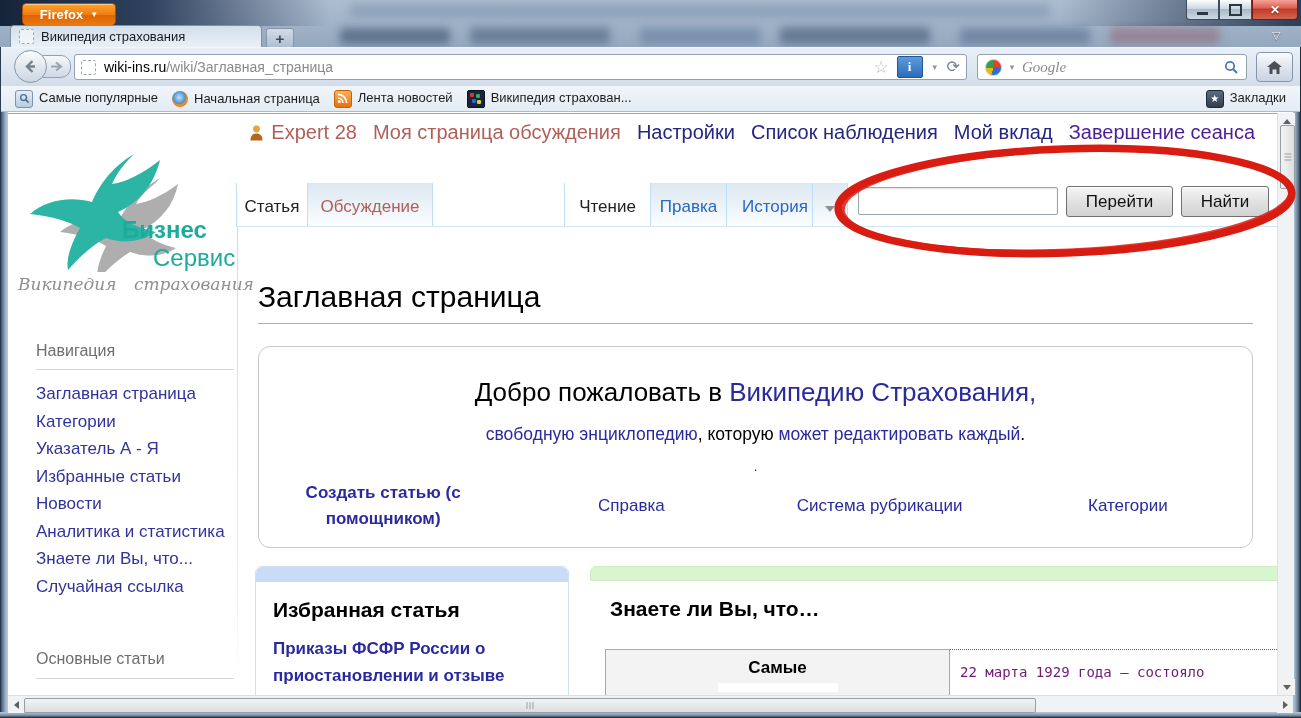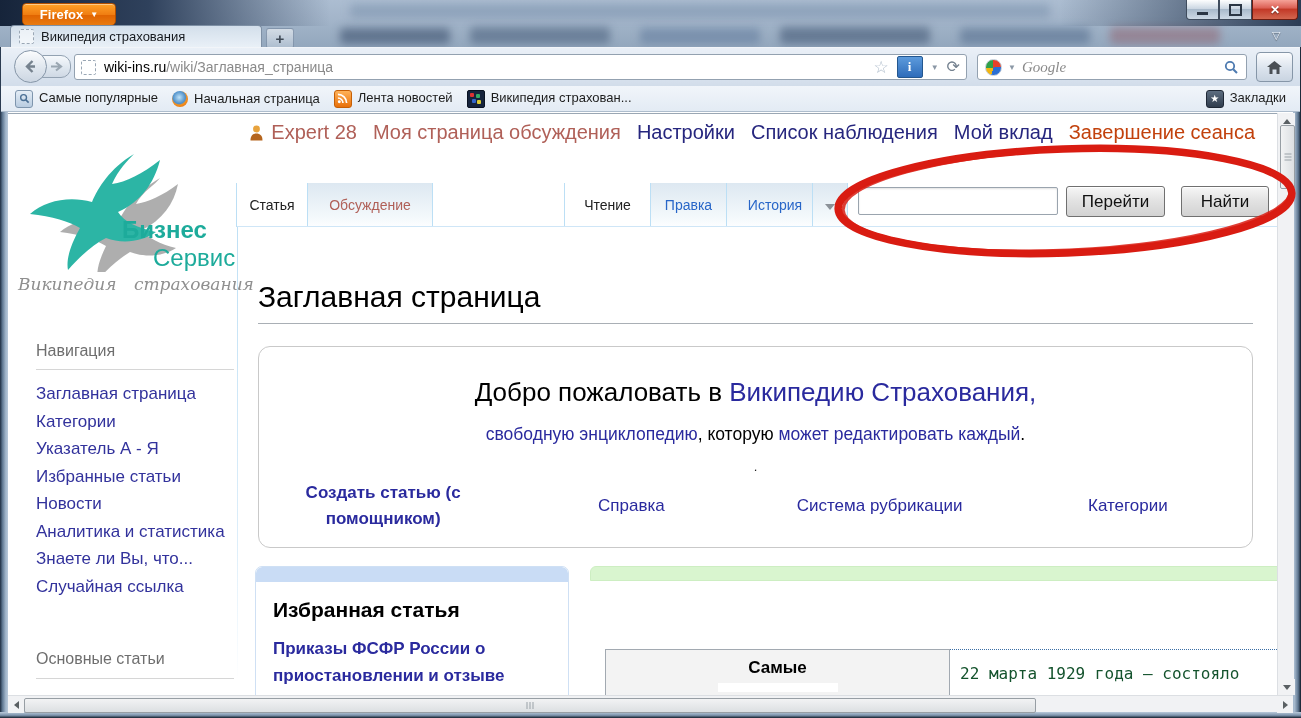--- a/index.html
+++ b/index.html
@@ -101,21 +101,21 @@
 
   .personal{position:absolute;right:22px;top:7px;display:flex;align-items:center;gap:16px;font-size:20px;}
 
   .logo{left:6px;top:38px;width:224px;height:140px;}
   .logo-l1{position:absolute;left:108px;top:64px;color:#1dab9b;font-weight:bold;font-size:24px;}
   .logo-l2{position:absolute;left:139px;top:92px;color:#1dab9b;font-weight:normal;font-size:24px;}
   .logo-tag{position:absolute;left:4px;top:122px;width:220px;color:#8f8f8f;font-size:17px;
     font-family:"DejaVu Serif",serif;font-style:italic;word-spacing:12px;white-space:nowrap;}
 
   .vtab{position:absolute;top:69px;height:44px;box-sizing:border-box;text-align:center;
-    font-size:14px;padding-top:14px;border-left:1px solid #bcdff5;
+    font-size:17px;padding-top:14px;border-left:1px solid #bcdff5;
     background:linear-gradient(180deg,#dde8f1 0%,#f4f9fc 80%,#fdfeff 100%);}
   .vtab.sel{background:#fff;}
   .vtab.last{border-right:1px solid #bcdff5;}
   .content-topline{left:229px;top:112px;width:1040px;height:1px;background:#cfe6f7;}
   .sidebar-divider{left:229px;top:113px;width:1px;height:455px;
     background:linear-gradient(180deg,#bfe0f5 0%,#ddeefa 70%,rgba(255,255,255,0) 100%);}
 
   .wsearch-input{left:850px;top:73px;width:200px;height:28px;border:1px solid #9aa4ae;border-radius:2px;
     box-sizing:border-box;box-shadow:inset 0 1px 2px rgba(0,0,0,.12);font-size:16px;padding:0 6px;background:#fff;}
   .wbtn{position:absolute;top:72px;height:31px;border:1px solid #707070;border-radius:3px;
@@ -147,21 +147,21 @@
   .boxA h2{margin:16px 0 0 17px;font-size:21px;color:#000;}
   .boxA .feat{margin:13px 17px 0 17px;font-weight:bold;font-size:17px;line-height:27px;color:#2a2a9e;}
   .boxB{left:582px;top:452px;width:695px;height:131px;box-sizing:border-box;background:#fff;overflow:hidden;}
   .boxB .strip{height:15px;background:#d9f5cf;border-radius:6px 6px 0 0;border:1px solid #cdeec2;box-sizing:border-box;}
   .boxB h2{margin:16px 0 0 20px;font-size:21px;color:#000;}
   .info-cell{position:absolute;left:15px;top:83px;width:345px;height:48px;background:#f3f3f3;
     border:1px solid #a2a9b1;box-sizing:border-box;text-align:center;}
   .info-cell .t{font-weight:bold;font-size:17px;margin-top:8px;}
   .info-cell .inner{width:120px;height:9px;background:#fff;margin:5px auto 0;}
   .dyk-right{position:absolute;left:360px;top:83px;width:335px;height:48px;border-top:1px dotted #3a6ea5;box-sizing:border-box;}
-  .dyk-text{margin:14px 0 0 10px;font-family:"DejaVu Sans Mono",monospace;font-size:16px;color:#14532d;white-space:nowrap;}
+  .dyk-text{margin:14px 0 0 10px;font-family:"DejaVu Sans Mono",monospace;font-size:14px;color:#701a75;white-space:nowrap;}
 
   
   .vscroll{left:1277px;top:113px;width:17px;height:582px;background:#f1f2f4;border-left:1px solid #dcdfe3;box-sizing:border-box;}
   .hscroll{left:8px;top:695px;width:1285px;height:17px;background:#f1f2f4;border-top:1px solid #dcdfe3;box-sizing:border-box;}
   .sb-btn{position:absolute;display:flex;align-items:center;justify-content:center;background:#f1f2f4;}
   .tri{width:0;height:0;}
   .tri.up{border-left:4px solid transparent;border-right:4px solid transparent;border-bottom:5px solid #5a6063;}
   .tri.down{border-left:4px solid transparent;border-right:4px solid transparent;border-top:5px solid #5a6063;}
   .tri.left{border-top:4px solid transparent;border-bottom:4px solid transparent;border-right:5px solid #5a6063;}
   .tri.right{border-top:4px solid transparent;border-bottom:4px solid transparent;border-left:5px solid #5a6063;}
@@ -301,21 +301,21 @@
     <div class="personal">
       <svg width="13" height="16" viewBox="0 0 13 16">
           <circle cx="6.5" cy="4" r="3.4" fill="#e8a33d"></circle>
           <path d="M0.5 15.5 C0.5 10.5 3 8.5 6.5 8.5 C10 8.5 12.5 10.5 12.5 15.5 Z" fill="#b5651d"></path>
         </svg>
       <a class="lnk-red" href="#" style="margin-left:-8px;">Expert 28</a>
       <a class="lnk-red" href="#">Моя страница обсуждения</a>
       <a class="lnk-navy" href="#" style="color:#26267e;">Настройки</a>
       <a class="lnk-navy" href="#" style="color:#26267e;">Список наблюдения</a>
       <a class="lnk-navy" href="#" style="color:#26267e;">Мой вклад</a>
-      <a class="lnk-navy" href="#" style="color:#c2410c;">Завершение сеанса</a>
+      <a class="lnk-navy" href="#" style="color:#4c1d95;">Завершение сеанса</a>
     </div>
 
     <div class="abs logo">
       <svg width="210" height="120" viewBox="0 0 210 120">
         <path d="M134 18 C110 32 98 50 92 62 C70 56 48 60 34 72 C54 74 70 80 80 86 C72 102 70 114 72 120 C82 108 94 98 104 92 C120 98 138 96 150 88 C134 84 122 78 116 70 C136 60 148 44 152 24 C136 36 122 42 110 44 C116 32 130 24 134 18 Z" fill="#9a9a9a" opacity="0.8" transform="translate(12,8)"></path>
         <path d="M120 2 C96 16 84 36 78 50 C56 44 32 48 16 62 C38 64 56 70 66 76 C56 94 52 108 54 118 C66 104 80 92 92 86 C108 92 128 90 142 80 C124 76 110 70 104 60 C126 50 140 32 146 8 C128 22 112 30 98 32 C104 18 114 8 120 2 Z" fill="#2cb5a5"></path>
       </svg>
       <div class="logo-l1">Бизнес</div>
       <div class="logo-l2">Сервис</div>
       <div class="logo-tag">Википедия страхования</div>
@@ -326,21 +326,21 @@
     <div class="vtab sel" style="left:556px;width:86px;"><span style="color:#222;">Чтение</span></div>
     <div class="vtab" style="left:642px;width:76px;"><a href="#" class="lnk-blue" style="color:#2866c8;">Правка</a></div>
     <div class="vtab last" style="left:718px;width:98px;"><a href="#" class="lnk-blue" style="color:#2866c8;">История</a></div>
     <div class="vtab last" style="left:804px;width:36px;">
       <span style="display:inline-block;width:0;height:0;border-left:5px solid transparent;border-right:5px solid transparent;border-top:6px solid #8b9198;"></span>
     </div>
     <div class="abs content-topline"></div>
     <div class="abs sidebar-divider"></div>
 
     <input class="abs wsearch-input" value="" style="">
-    <button class="wbtn" style="left:1058px;width:99px;">Перейти</button>
+    <button class="wbtn" style="left:1058px;width:107px;">Перейти</button>
     <button class="wbtn" style="left:1173px;width:88px;">Найти</button>
 
     <div class="abs h1">Заглавная страница</div>
     <div class="abs h1-rule"></div>
 
     <div class="abs welcome">
       <div class="w-line1">
         <span>Добро пожаловать в </span><a href="#">Википедию Страхования,</a>
       </div>
       <div class="w-line2">
@@ -371,20 +371,21 @@
     <div class="abs side-h2">Основные статьи</div>
 
     <div class="abs boxA">
       <div class="strip"></div>
       <h2>Избранная статья</h2>
       <div class="feat"><a href="#" style="color:#2a2a9e;">Приказы ФСФР России о приостановлении и отзыве</a></div>
     </div>
 
     <div class="abs boxB">
       <div class="strip"></div>
+      <h2>Знаете ли Вы, что…</h2>
       <div class="info-cell">
         <div class="t">Самые</div>
         <div class="inner"></div>
       </div>
       <div class="dyk-right">
         <div class="dyk-text">22 марта 1929 года – состояло</div>
       </div>
     </div>
   </div>
 

